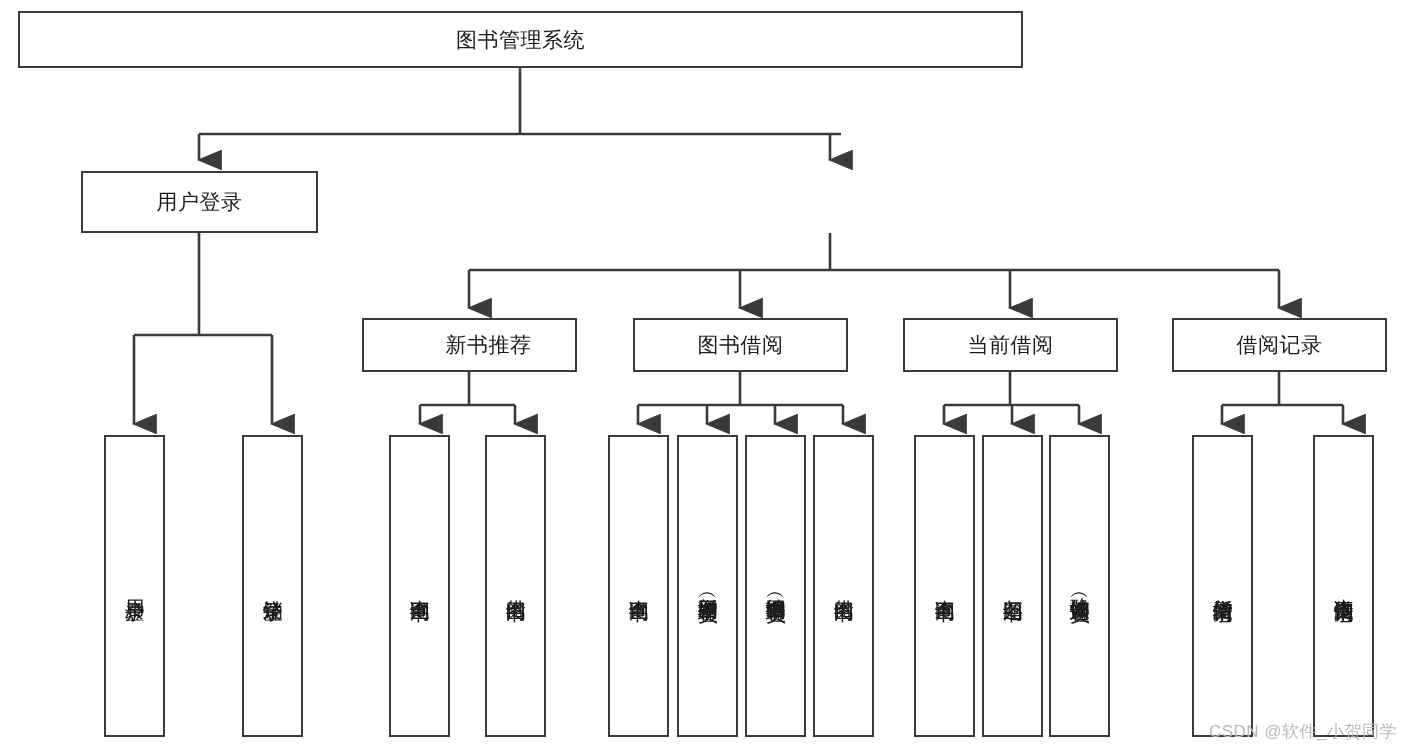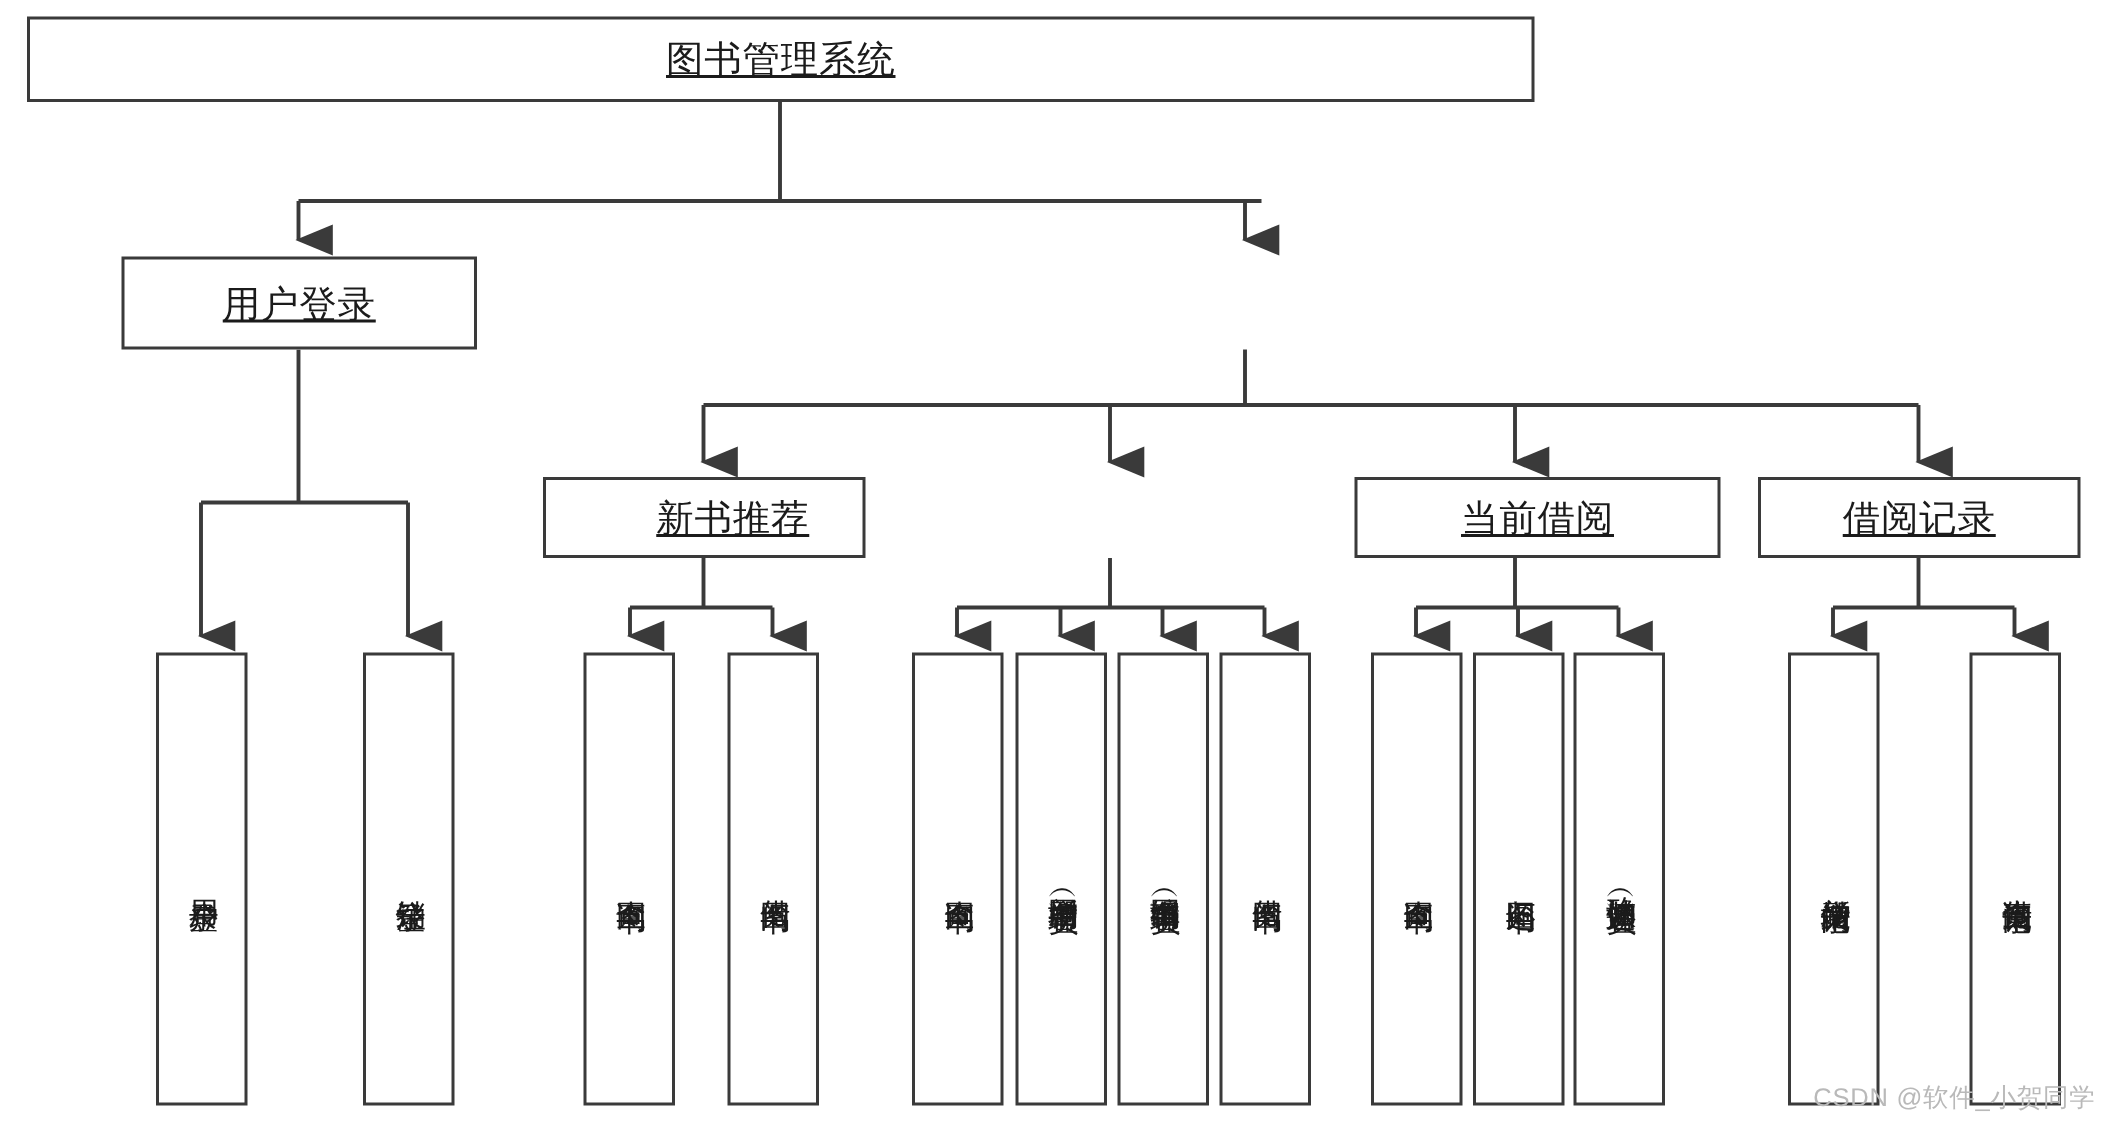--- a/index.html
+++ b/index.html
@@ -28,23 +28,22 @@
     position: absolute;
     box-sizing: border-box;
     background: #ffffff;
     border: 2.5px solid #3a3a3a;
     display: flex;
     align-items: center;
     justify-content: center;
     color: #1b1b1b;
   }
   .node.horizontal {
-    font-size: 25px;
+    font-size: 21px;
     letter-spacing: 0.5px;
-    text-decoration: underline;
   }
   .node.vertical {
     writing-mode: vertical-rl;
     text-orientation: upright;
     font-size: 20px;
     line-height: 1.08;
     letter-spacing: 1px;
     padding: 4px 0;
     text-align: center;
   }
@@ -124,21 +123,24 @@
     <span>图书管理系统</span>
   </div>
 
   <div class="node horizontal" style="left:81px; top:171px; width:237px; height:62px;">
     <span>用户登录</span>
   </div>
 
   <div class="node horizontal" style="left:362px; top:318px; width:215px; height:54px;padding-left:38px;">
     <span>新书推荐</span>
   </div>
-  <div class="node horizontal" style="left:903px; top:318px; width:244px; height:54px;text-align:right;">
+  <div class="node horizontal" style="left:633px; top:318px; width:215px; height:54px;">
+    <span>图书借阅</span>
+  </div>
+  <div class="node horizontal" style="left:903px; top:318px; width:215px; height:54px;text-align:right;">
     <span>当前借阅</span>
   </div>
   <div class="node horizontal" style="left:1172px; top:318px; width:215px; height:54px;">
     <span>借阅记录</span>
   </div>
 
   <div class="node vertical" style="left:104px; top:435px; width:61px; height:302px;">
     <span class="vtext">用户登录</span>
   </div>
   <div class="node vertical" style="left:242px; top:435px; width:61px; height:302px;">

